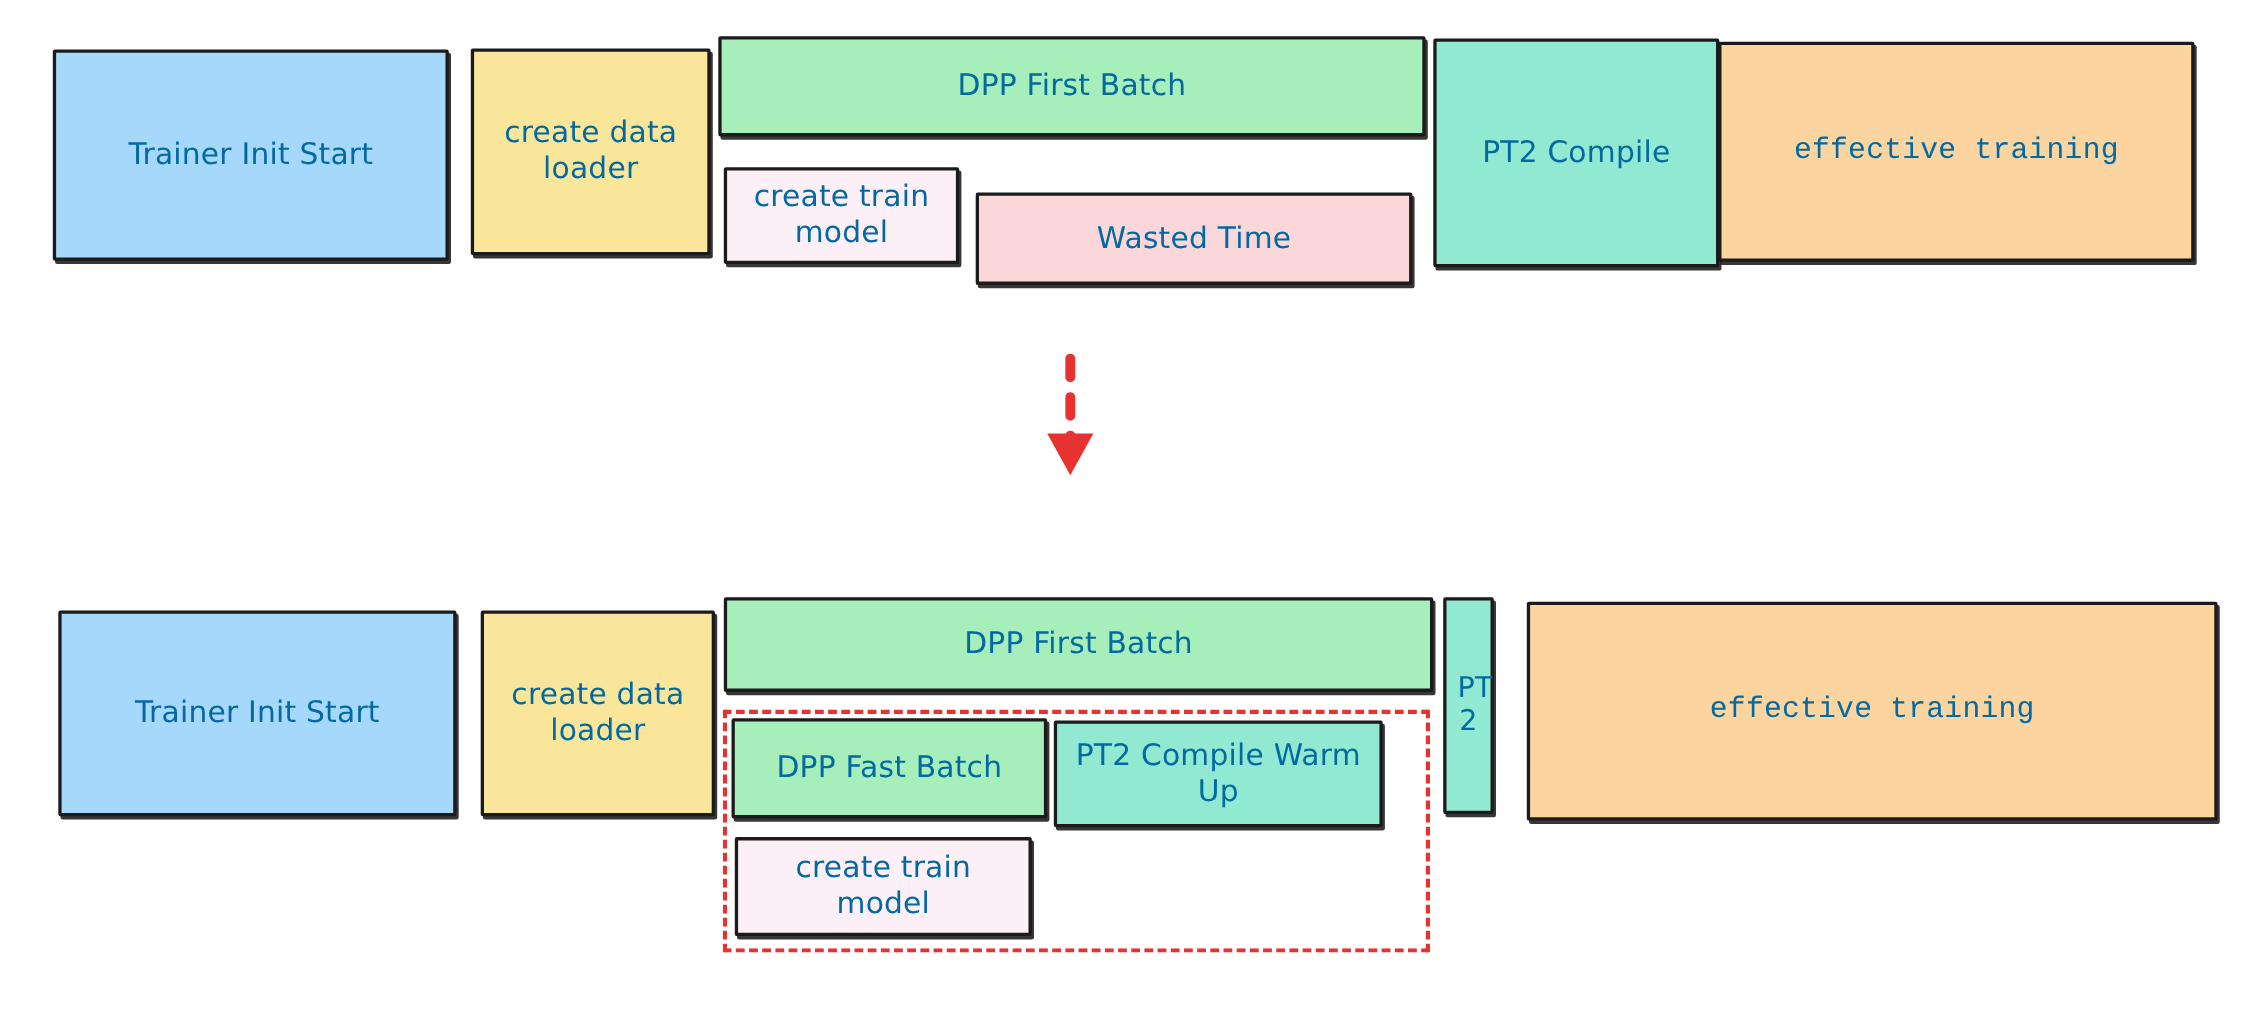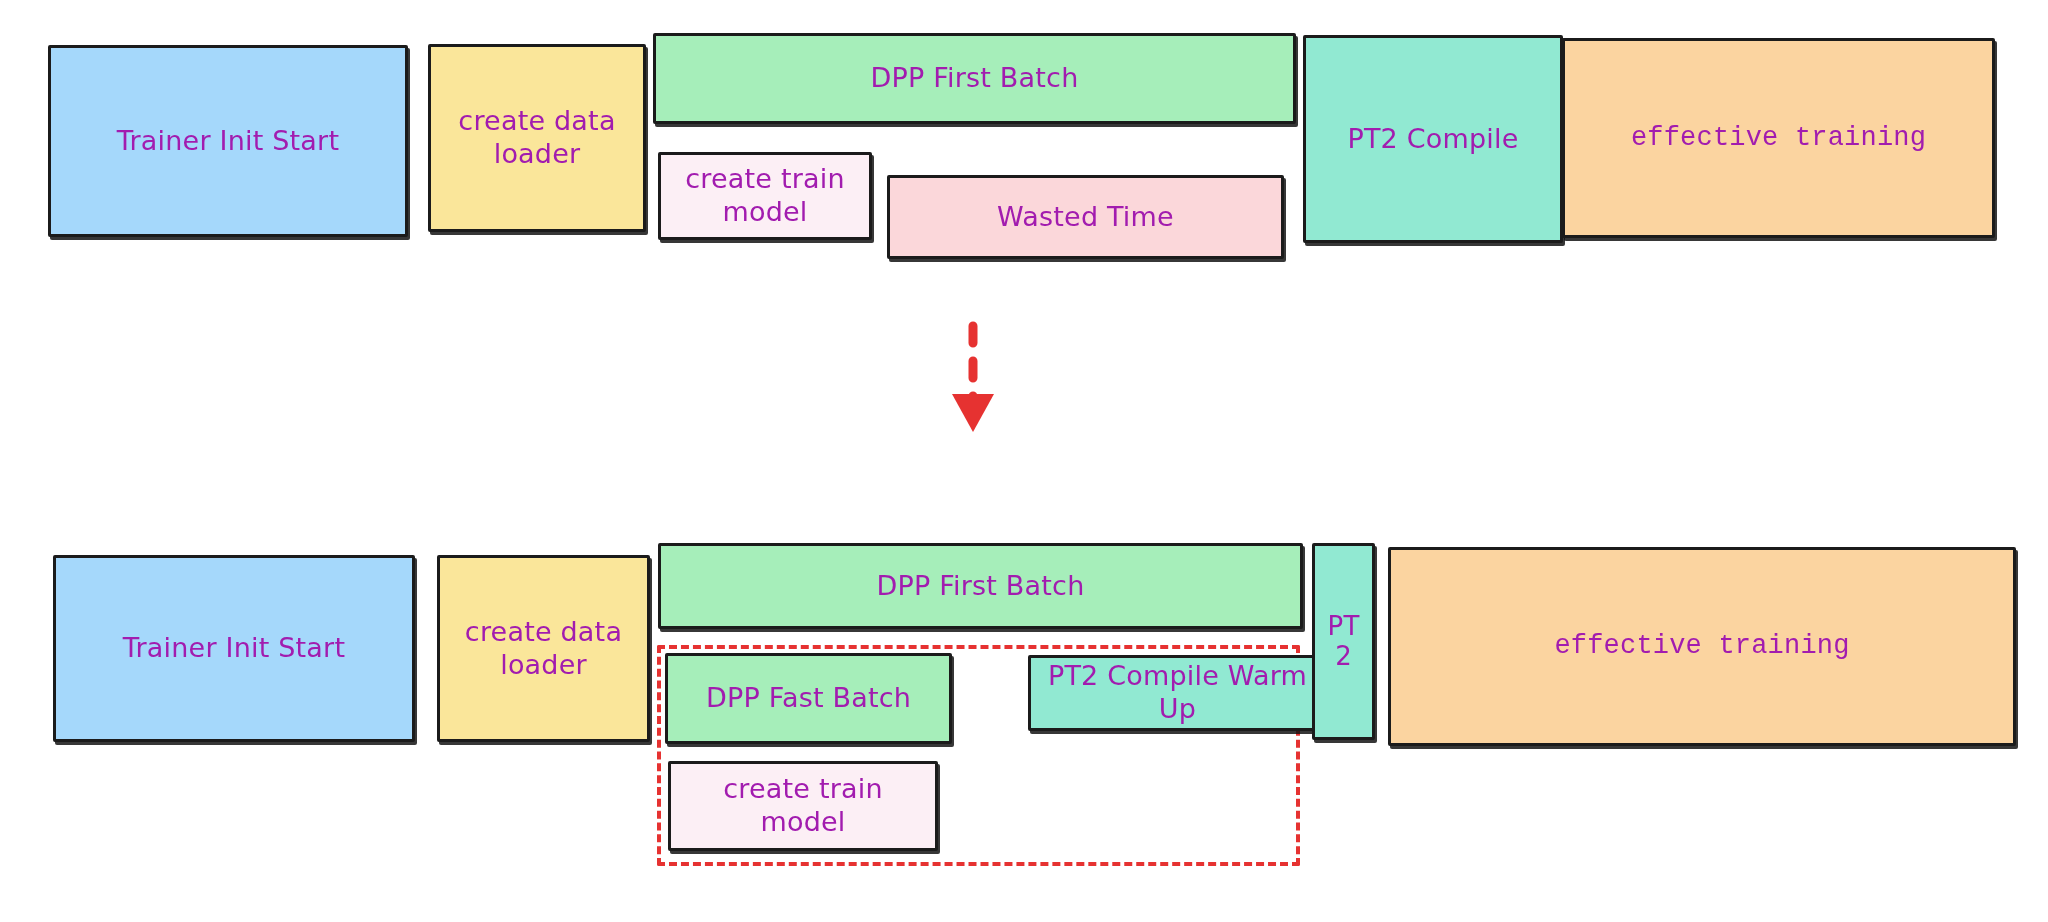--- a/index.html
+++ b/index.html
@@ -20,21 +20,21 @@
   }
   .box {
     position: absolute;
     box-sizing: border-box;
     border: 3px solid #1b1b1b;
     border-radius: 2px;
     display: flex;
     align-items: center;
     justify-content: flex-end;
     text-align: center;
-    color: #a21caf;
+    color: #0369a1;
     font-family: "DejaVu Sans", "Liberation Sans", sans-serif;
     font-size: 27px;
     line-height: 1.22;
     letter-spacing: 0.2px;
     padding: 4px 10px;
     box-shadow: 2px 3px 0 rgba(20,20,20,0.85);
   }
   .box .lbl {
     display: block;
     width: 100%;
@@ -121,31 +121,31 @@
   <div class="box green" style="left:658px; top:543px; width:645px; height:86px;">
     <span class="lbl">DPP First Batch</span>
   </div>
 
   <div class="dashed-region" style="left:657px; top:645px; width:643px; height:221px;"></div>
 
   <div class="box green" style="left:665px; top:653px; width:287px; height:91px;">
     <span class="lbl">DPP Fast Batch</span>
   </div>
 
-  <div class="box teal" style="left:1028px; top:655px; width:299px; height:76px;">
+  <div class="box teal" style="left:958px; top:655px; width:299px; height:97px;">
     <span class="lbl">PT2 Compile Warm
 Up</span>
   </div>
 
   <div class="box lightpink" style="left:668px; top:761px; width:270px; height:90px;">
     <span class="lbl">create train
 model</span>
   </div>
 
-  <div class="box teal narrow-label" style="left:1312px; top:543px; width:63px; height:197px;">
+  <div class="box teal narrow-label" style="left:1312px; top:543px; width:46px; height:197px;">
     <span class="lbl">PT
 2</span>
   </div>
 
   <div class="box orange" style="left:1388px; top:547px; width:628px; height:199px;">
     <span class="lbl">effective training</span>
   </div>
 
 </div>
 

